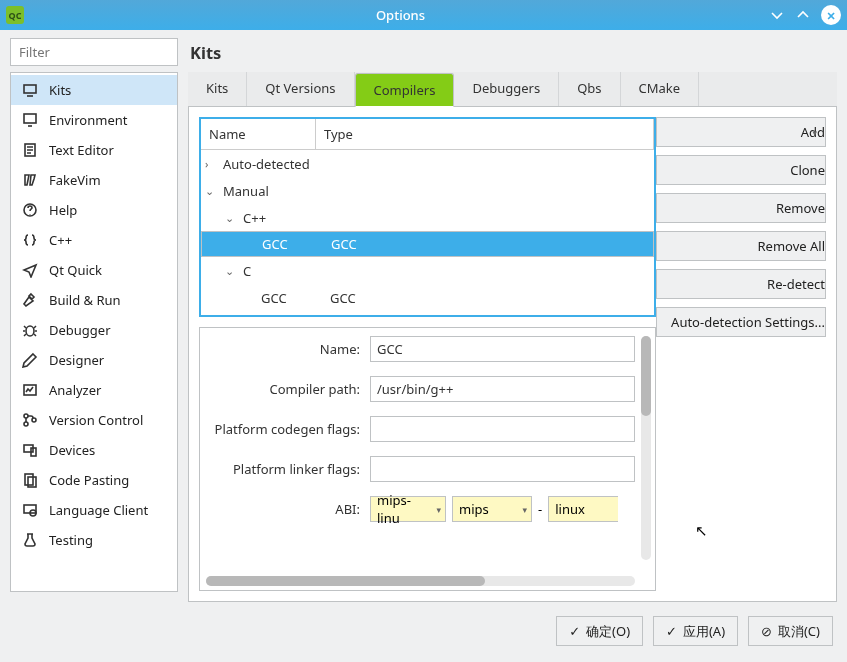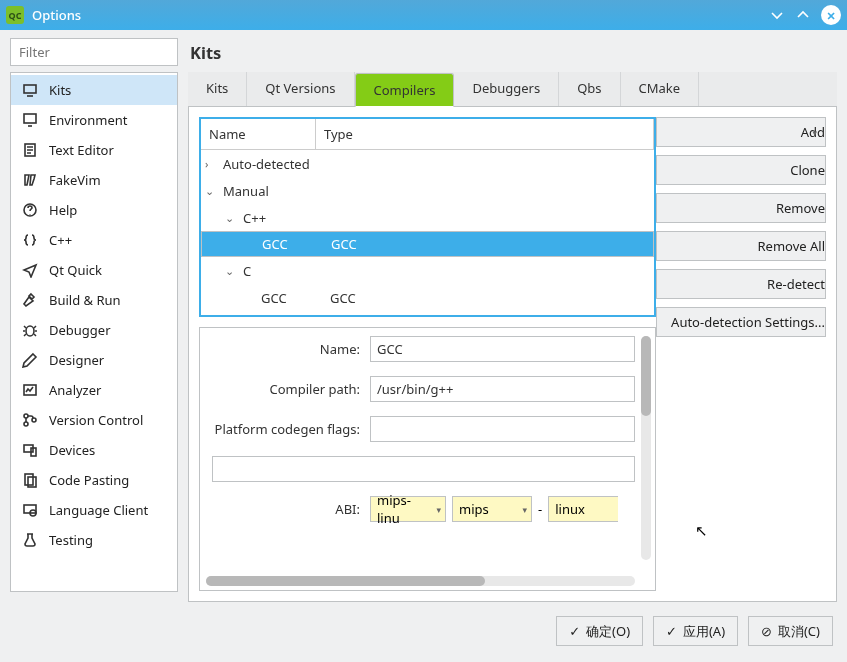--- a/index.html
+++ b/index.html
@@ -1,19 +1,19 @@
 <!DOCTYPE html>
 <html><head>
 <meta charset="utf-8">
 <style>
   * { box-sizing: border-box; margin: 0; padding: 0; font-family: "Noto Sans", "Segoe UI", sans-serif; font-size: 13px; }
   body { background: #eff0f1; width: 847px; height: 662px; overflow: hidden; }
   .titlebar { height: 30px; background: linear-gradient(#52a8d9,#3daee9); color:#fff; display:flex; align-items:center; padding:0 6px; }
   .titlebar .logo { width:18px; height:18px; background:#7cbf2a; border-radius:3px; display:flex;align-items:center;justify-content:center;font-size:9px;font-weight:bold;color:#2d5016; margin-right:8px;}
-  .titlebar .title { flex:1; text-align:left; font-weight:500; }
+  .titlebar .title { flex:1; text-align:center; font-weight:500; }
   .titlebar .wbtns { display:flex; gap:10px; align-items:center; }
   .titlebar .wbtn { width:16px; height:16px; display:flex; align-items:center; justify-content:center; cursor:pointer; }
   .titlebar .close { width:20px;height:20px;background:#fff;border-radius:10px;color:#3daee9;font-weight:bold;font-size:11px;display:flex;align-items:center;justify-content:center;}
   .outer { padding:8px 10px 10px; }
   .toprow { display:flex; gap:12px; align-items:center; margin-bottom:6px;}
   .filter { width:168px; height:28px; border:1px solid #bfc2c4; background:#fff; padding:0 8px; color:#888; }
   .heading { font-size:16.5px; font-weight:bold; color:#333; }
   .cols { display:flex; gap:10px; }
   .sidebar { width:168px; border:1px solid #bfc2c4; background:#fff; height:520px; padding-top:2px; }
   .side-item { display:flex; align-items:center; gap:10px; padding:6px 10px; cursor:pointer; color:#222; }
@@ -278,20 +278,21 @@
               </div>
               <div class="frow">
                 <div class="flab">Compiler path:</div>
                 <input class="fin" value="/usr/bin/g++" style="">
               </div>
               <div class="frow">
                 <div class="flab">Platform codegen flags:</div>
                 <input class="fin" value="" style="">
               </div>
               <div class="frow">
+                <div class="flab">Platform linker flags:</div>
                 <input class="fin" value="" style="">
               </div>
               <div class="frow" style="margin-bottom:0">
                 <div class="flab">ABI:</div>
                 <div class="sel" style="width:76px">
                     <span>mips-linu</span>
                     <span class="dd">▾</span>
                   </div>
                 <div class="sel" style="width:80px">
                     <span>mips</span>

